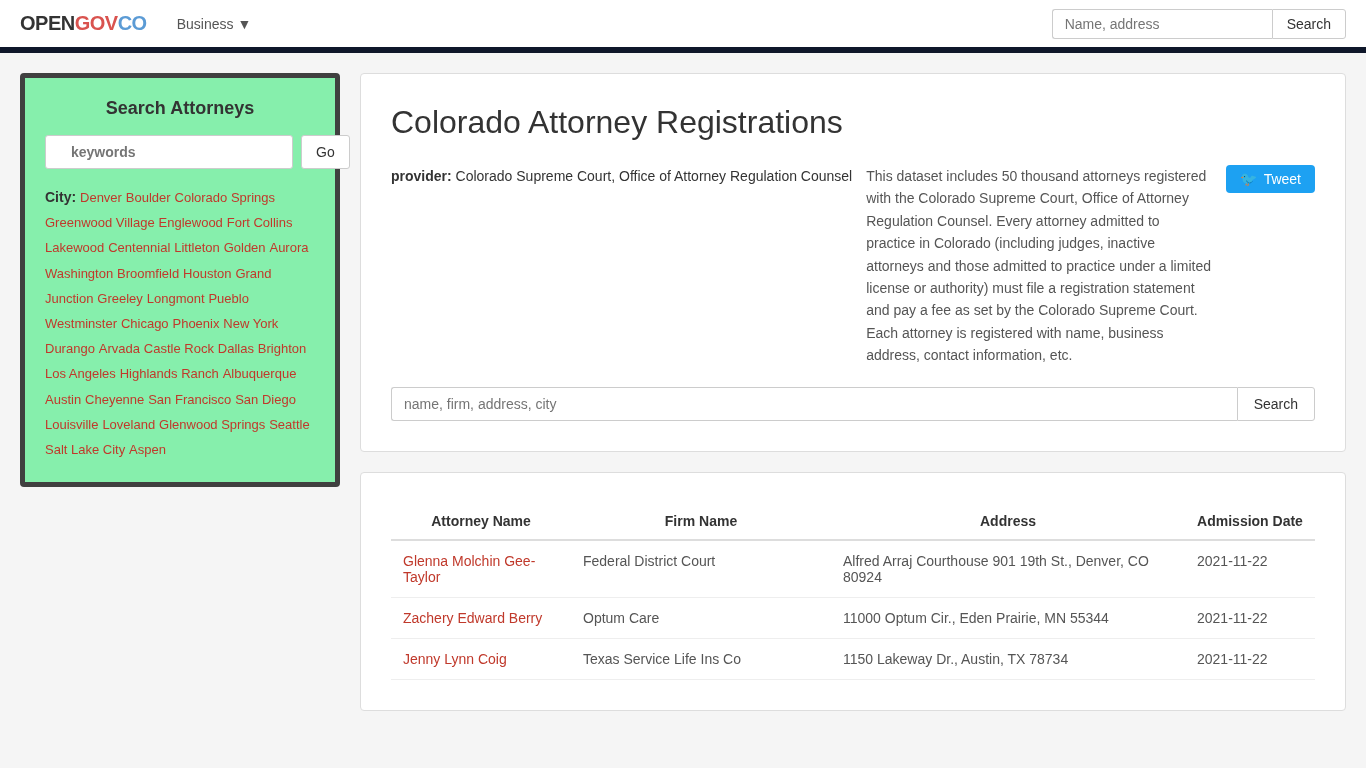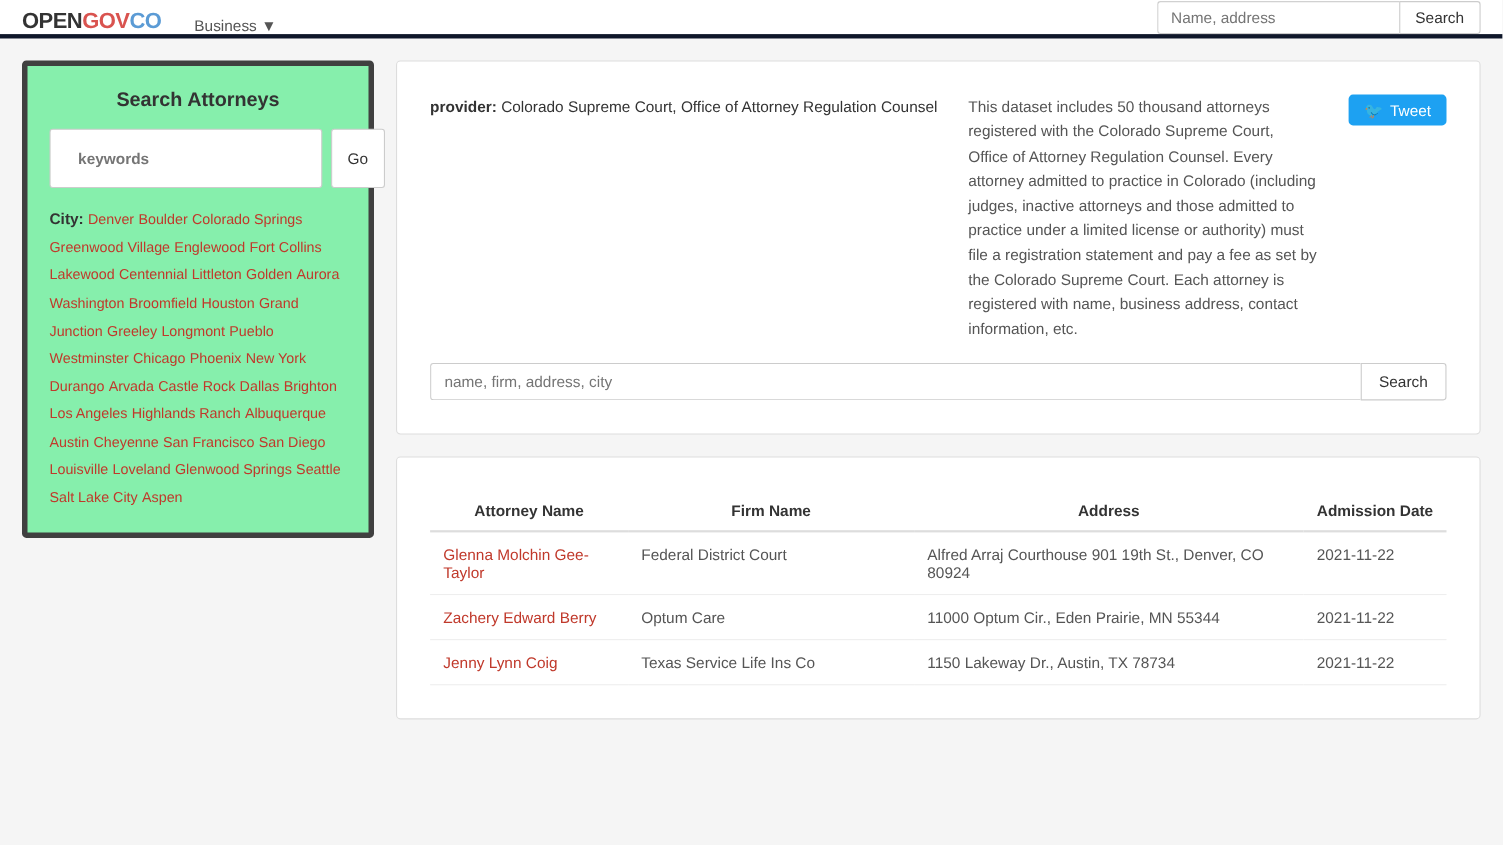--- a/index.html
+++ b/index.html
@@ -1,25 +1,25 @@
 <!DOCTYPE html>
 <html><head>
   <meta charset="utf-8">
   <style>
     * { box-sizing: border-box; margin: 0; padding: 0; }
     body { font-family: Arial, sans-serif; font-size: 14px; color: #333; background: #f5f5f5; }
 
     
     .header {
       background: #fff;
-      border-bottom: 4px solid #0f172a;
-      display: flex;
-      align-items: flex-end;
+      border-bottom: 6px solid #0f172a;
+      display: flex;
+      align-items: center;
       padding: 0 20px;
-      height: 35px;
+      height: 53px;
       position: relative;
     }
     .logo {
       font-size: 20px;
       font-weight: bold;
       letter-spacing: -0.5px;
       margin-right: 20px;
     }
     .logo-open { color: #333; }
     .logo-gov { color: #d9534f; }
@@ -95,21 +95,21 @@
       padding: 6px 25px;
       font-size: 14px;
       border-radius: 3px;
       color: #999;
       outline: none;
       font-weight: bold;
     }
     .go-btn {
       background: #fff;
       border: 1px solid #ccc;
-      padding: 18px 14px;
+      padding: 8px 14px;
       font-size: 14px;
       cursor: pointer;
       border-radius: 3px;
       color: #333;
     }
     .city-section {
       line-height: 1.8;
     }
     .city-label {
       font-weight: bold;
@@ -138,21 +138,21 @@
       padding: 30px;
     }
     .page-title {
       font-size: 32px;
       font-weight: normal;
       color: #333;
       margin-bottom: 24px;
     }
     .info-body {
       display: flex;
-      gap: 28px;
+      gap: 14px;
     }
     .info-meta {
       min-width: 200px;
       font-size: 14px;
       line-height: 1.7;
     }
     .info-meta strong { font-weight: bold; }
     .info-desc {
       flex: 1;
       font-size: 14px;
@@ -271,20 +271,21 @@
     </div>
     <div class="city-section">
       <span class="city-label">City:</span>
       <span id="city-links-container"><a class="city-link" href="#">Denver</a> <a class="city-link" href="#">Boulder</a> <a class="city-link" href="#">Colorado Springs</a> <a class="city-link" href="#">Greenwood Village</a> <a class="city-link" href="#">Englewood</a> <a class="city-link" href="#">Fort Collins</a> <a class="city-link" href="#">Lakewood</a> <a class="city-link" href="#">Centennial</a> <a class="city-link" href="#">Littleton</a> <a class="city-link" href="#">Golden</a> <a class="city-link" href="#">Aurora</a> <a class="city-link" href="#">Washington</a> <a class="city-link" href="#">Broomfield</a> <a class="city-link" href="#">Houston</a> <a class="city-link" href="#">Grand Junction</a> <a class="city-link" href="#">Greeley</a> <a class="city-link" href="#">Longmont</a> <a class="city-link" href="#">Pueblo</a> <a class="city-link" href="#">Westminster</a> <a class="city-link" href="#">Chicago</a> <a class="city-link" href="#">Phoenix</a> <a class="city-link" href="#">New York</a> <a class="city-link" href="#">Durango</a> <a class="city-link" href="#">Arvada</a> <a class="city-link" href="#">Castle Rock</a> <a class="city-link" href="#">Dallas</a> <a class="city-link" href="#">Brighton</a> <a class="city-link" href="#">Los Angeles</a> <a class="city-link" href="#">Highlands Ranch</a> <a class="city-link" href="#">Albuquerque</a> <a class="city-link" href="#">Austin</a> <a class="city-link" href="#">Cheyenne</a> <a class="city-link" href="#">San Francisco</a> <a class="city-link" href="#">San Diego</a> <a class="city-link" href="#">Louisville</a> <a class="city-link" href="#">Loveland</a> <a class="city-link" href="#">Glenwood Springs</a> <a class="city-link" href="#">Seattle</a> <a class="city-link" href="#">Salt Lake City</a> <a class="city-link" href="#">Aspen</a></span>
     </div>
   </aside>
 
   <main class="content">
 
     <div class="info-card">
+      <h1 class="page-title">Colorado Attorney Registrations</h1>
       <div class="info-body">
         <div class="info-meta">
           <div>
             <strong>provider:</strong>
             <span>Colorado Supreme Court, Office of Attorney Regulation Counsel</span>
           </div>
         </div>
         <div class="info-desc">This dataset includes 50 thousand attorneys registered with the Colorado Supreme Court, Office of Attorney Regulation Counsel. Every attorney admitted to practice in Colorado (including judges, inactive attorneys and those admitted to practice under a limited license or authority) must file a registration statement and pay a fee as set by the Colorado Supreme Court. Each attorney is registered with name, business address, contact information, etc.</div>
         <div>
           <button class="tweet-btn">

